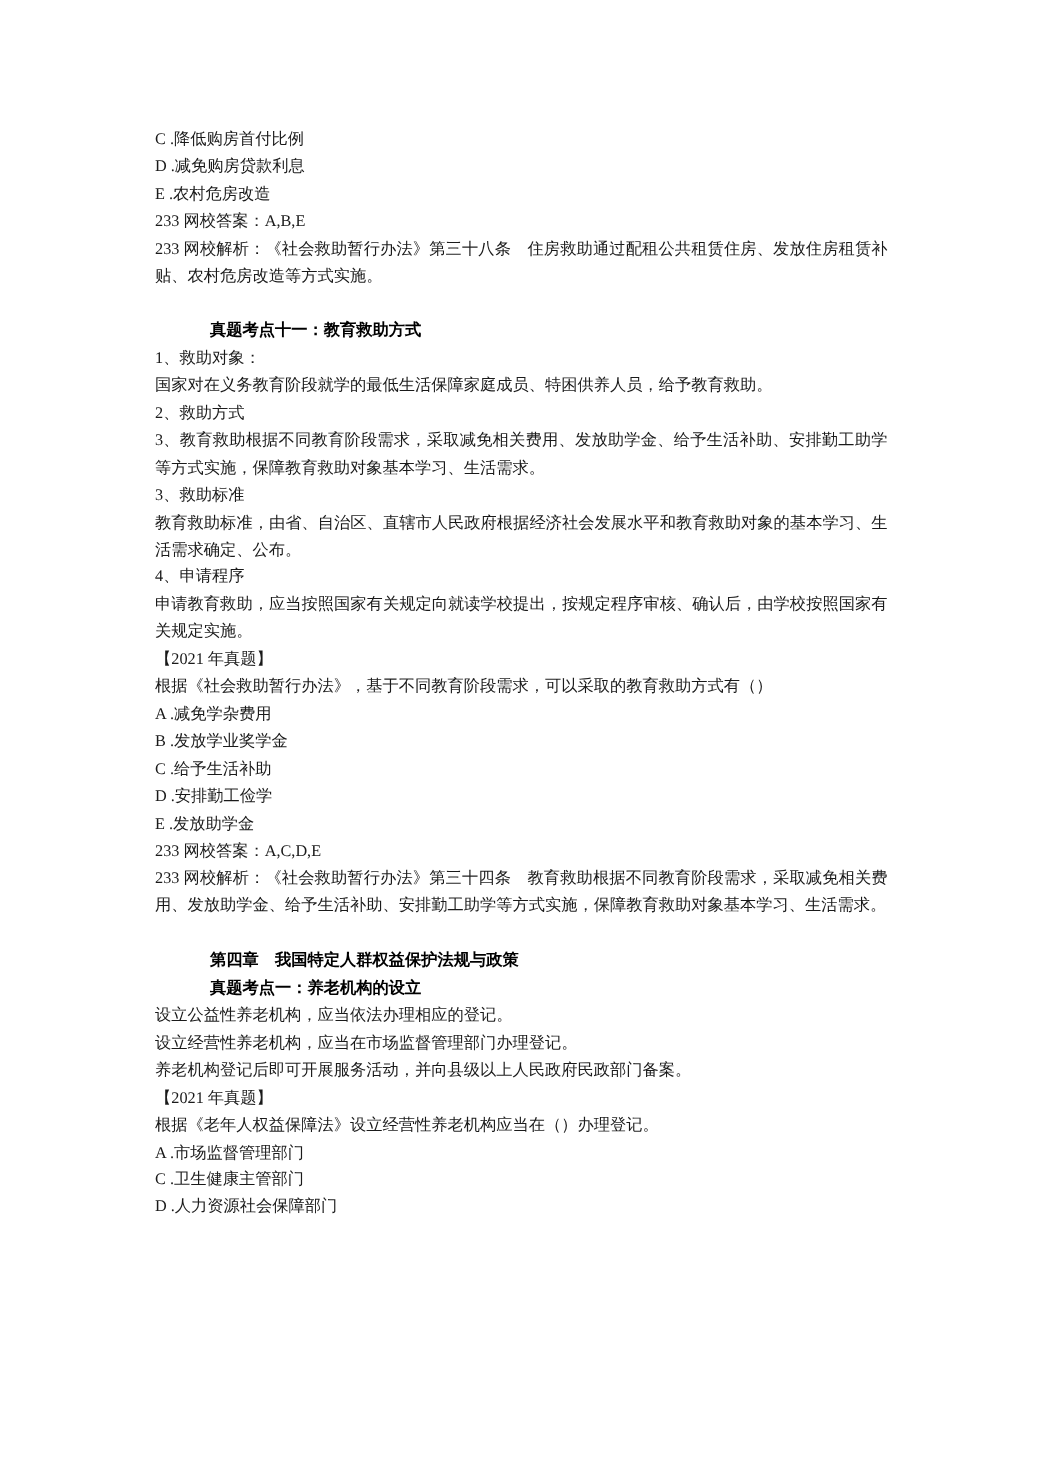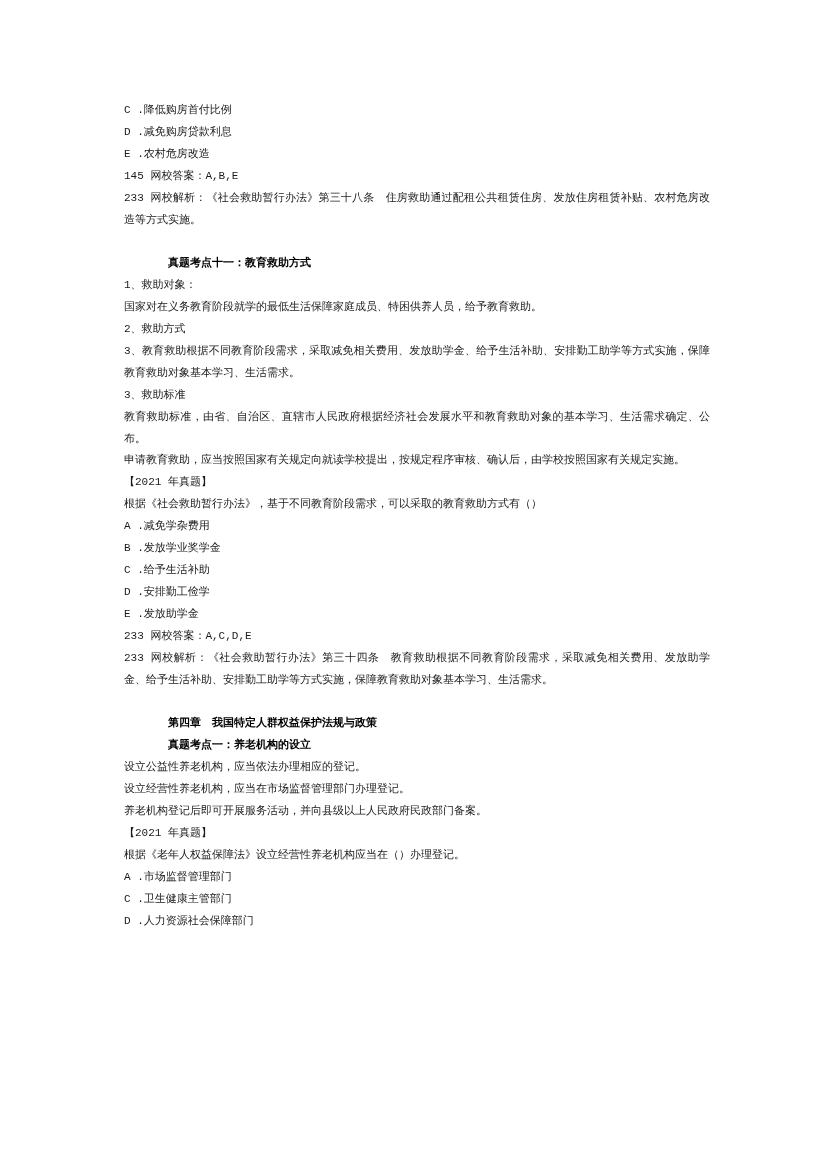--- a/index.html
+++ b/index.html
@@ -1,43 +1,44 @@
 <!DOCTYPE html>
 <html><head>
 <meta charset="utf-8">
 <style>
   html, body { margin: 0; padding: 0; background: #ffffff; }
   body { width: 830px; height: 1175px; position: relative; overflow: hidden; }
   .page {
     position: absolute; left: 124px; top: 100px; width: 586px;
-    font-family: Liberation Mono, monospace;
-    font-size: 11px; color: #1a1a1a; line-height: 21.9px;
+    font-family: Liberation Serif, serif;
+    font-size: 13px; color: #1a1a1a; line-height: 21.9px;
   }
   .line { white-space: normal; margin: 0; text-align: justify; }
   .bold { font-weight: bold; color: #000; margin-left: 44px; }
   .gap { height: 21.9px; }
 </style>
 </head>
 <body>
 
 <div class="page">
   <p class="line">C .降低购房首付比例</p>
   <p class="line">D .减免购房贷款利息</p>
   <p class="line">E .农村危房改造</p>
-  <p class="line">145 网校答案：A,B,E</p>
+  <p class="line">233 网校答案：A,B,E</p>
   <p class="line">233 网校解析：《社会救助暂行办法》第三十八条　住房救助通过配租公共租赁住房、发放住房租赁补贴、农村危房改造等方式实施。</p>
   <div class="gap"></div>
 
   <p class="line bold">真题考点十一：教育救助方式</p>
   <p class="line">1、救助对象：</p>
   <p class="line">国家对在义务教育阶段就学的最低生活保障家庭成员、特困供养人员，给予教育救助。</p>
   <p class="line">2、救助方式</p>
   <p class="line">3、教育救助根据不同教育阶段需求，采取减免相关费用、发放助学金、给予生活补助、安排勤工助学等方式实施，保障教育救助对象基本学习、生活需求。</p>
   <p class="line">3、救助标准</p>
   <p class="line">教育救助标准，由省、自治区、直辖市人民政府根据经济社会发展水平和教育救助对象的基本学习、生活需求确定、公布。</p>
+  <p class="line">4、申请程序</p>
   <p class="line">申请教育救助，应当按照国家有关规定向就读学校提出，按规定程序审核、确认后，由学校按照国家有关规定实施。</p>
   <p class="line">【2021 年真题】</p>
   <p class="line">根据《社会救助暂行办法》，基于不同教育阶段需求，可以采取的教育救助方式有（）</p>
   <p class="line">A .减免学杂费用</p>
   <p class="line">B .发放学业奖学金</p>
   <p class="line">C .给予生活补助</p>
   <p class="line">D .安排勤工俭学</p>
   <p class="line">E .发放助学金</p>
   <p class="line">233 网校答案：A,C,D,E</p>
   <p class="line">233 网校解析：《社会救助暂行办法》第三十四条　教育救助根据不同教育阶段需求，采取减免相关费用、发放助学金、给予生活补助、安排勤工助学等方式实施，保障教育救助对象基本学习、生活需求。</p>

